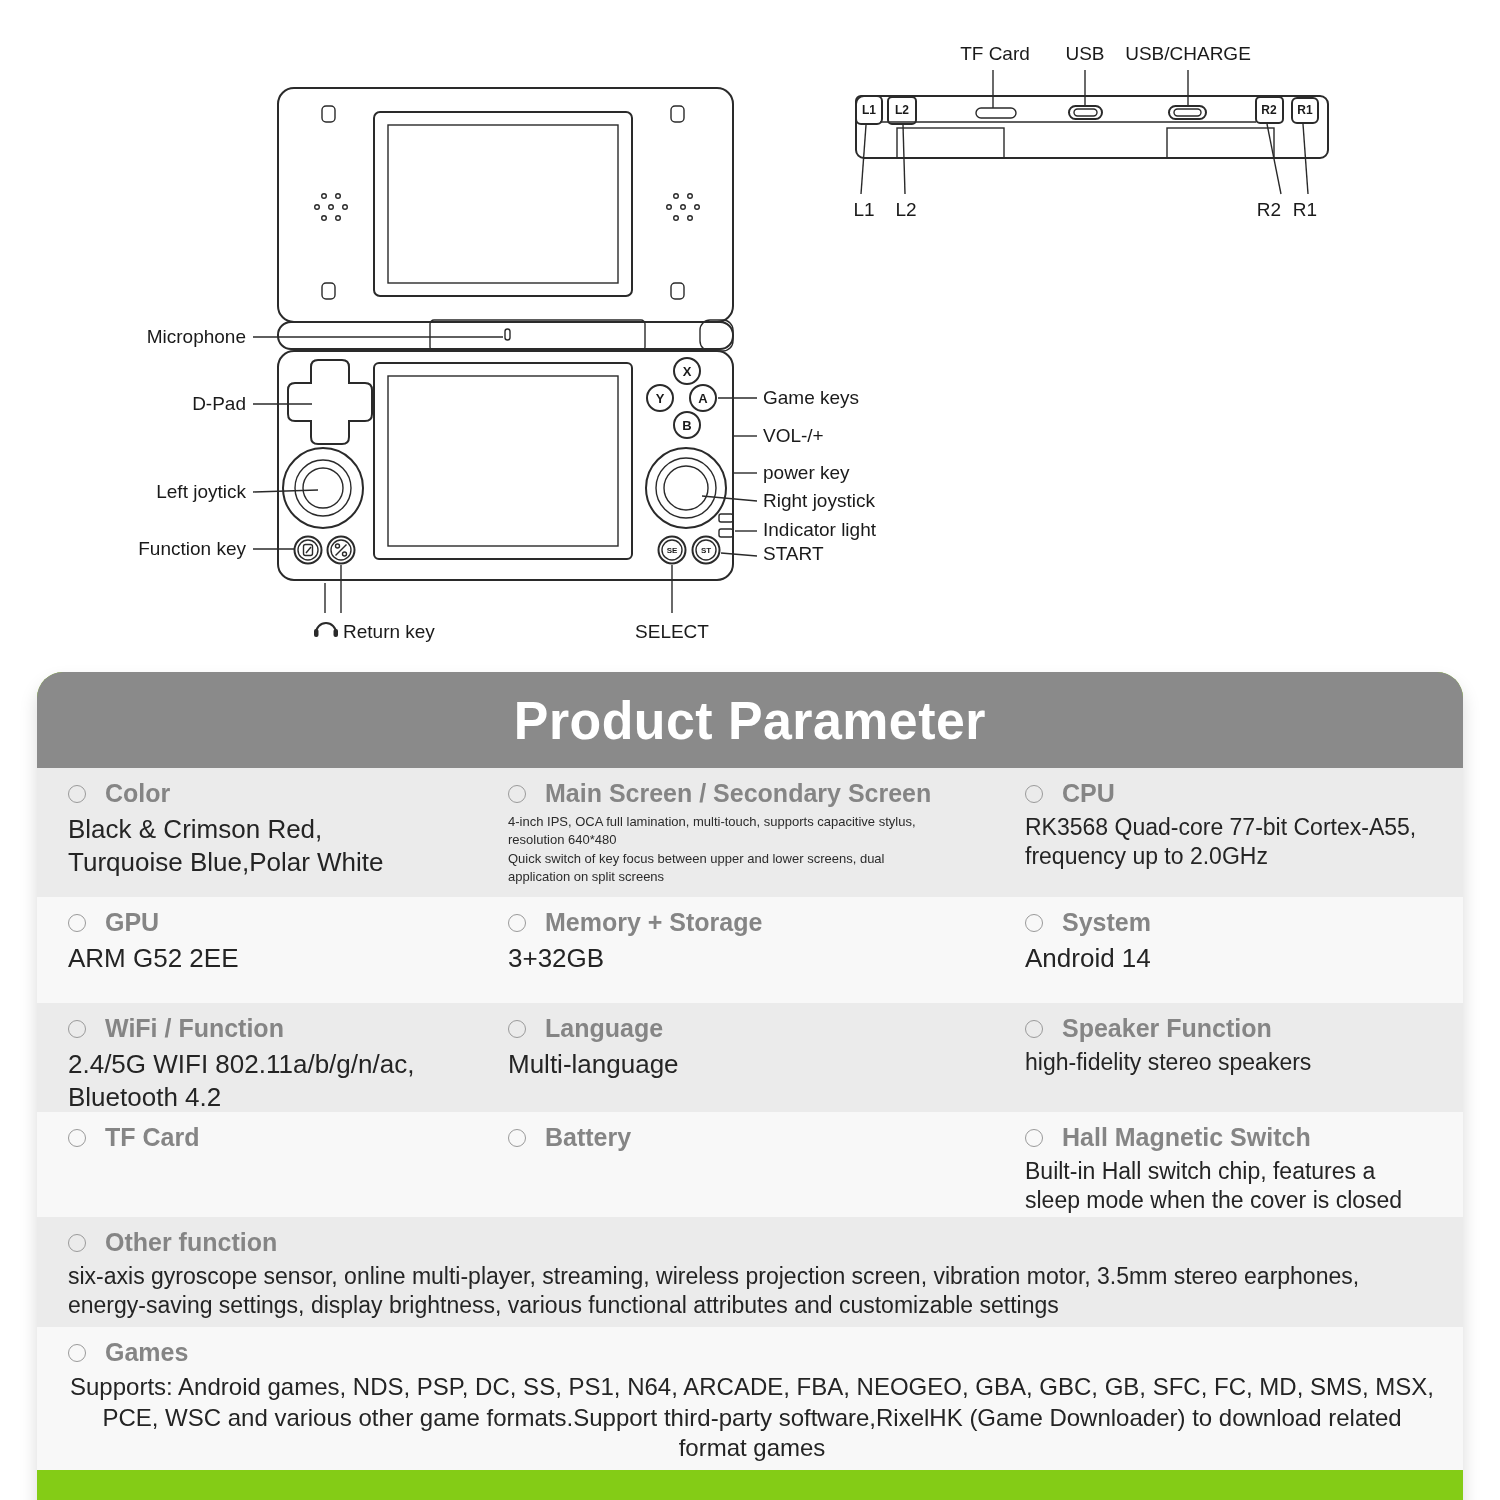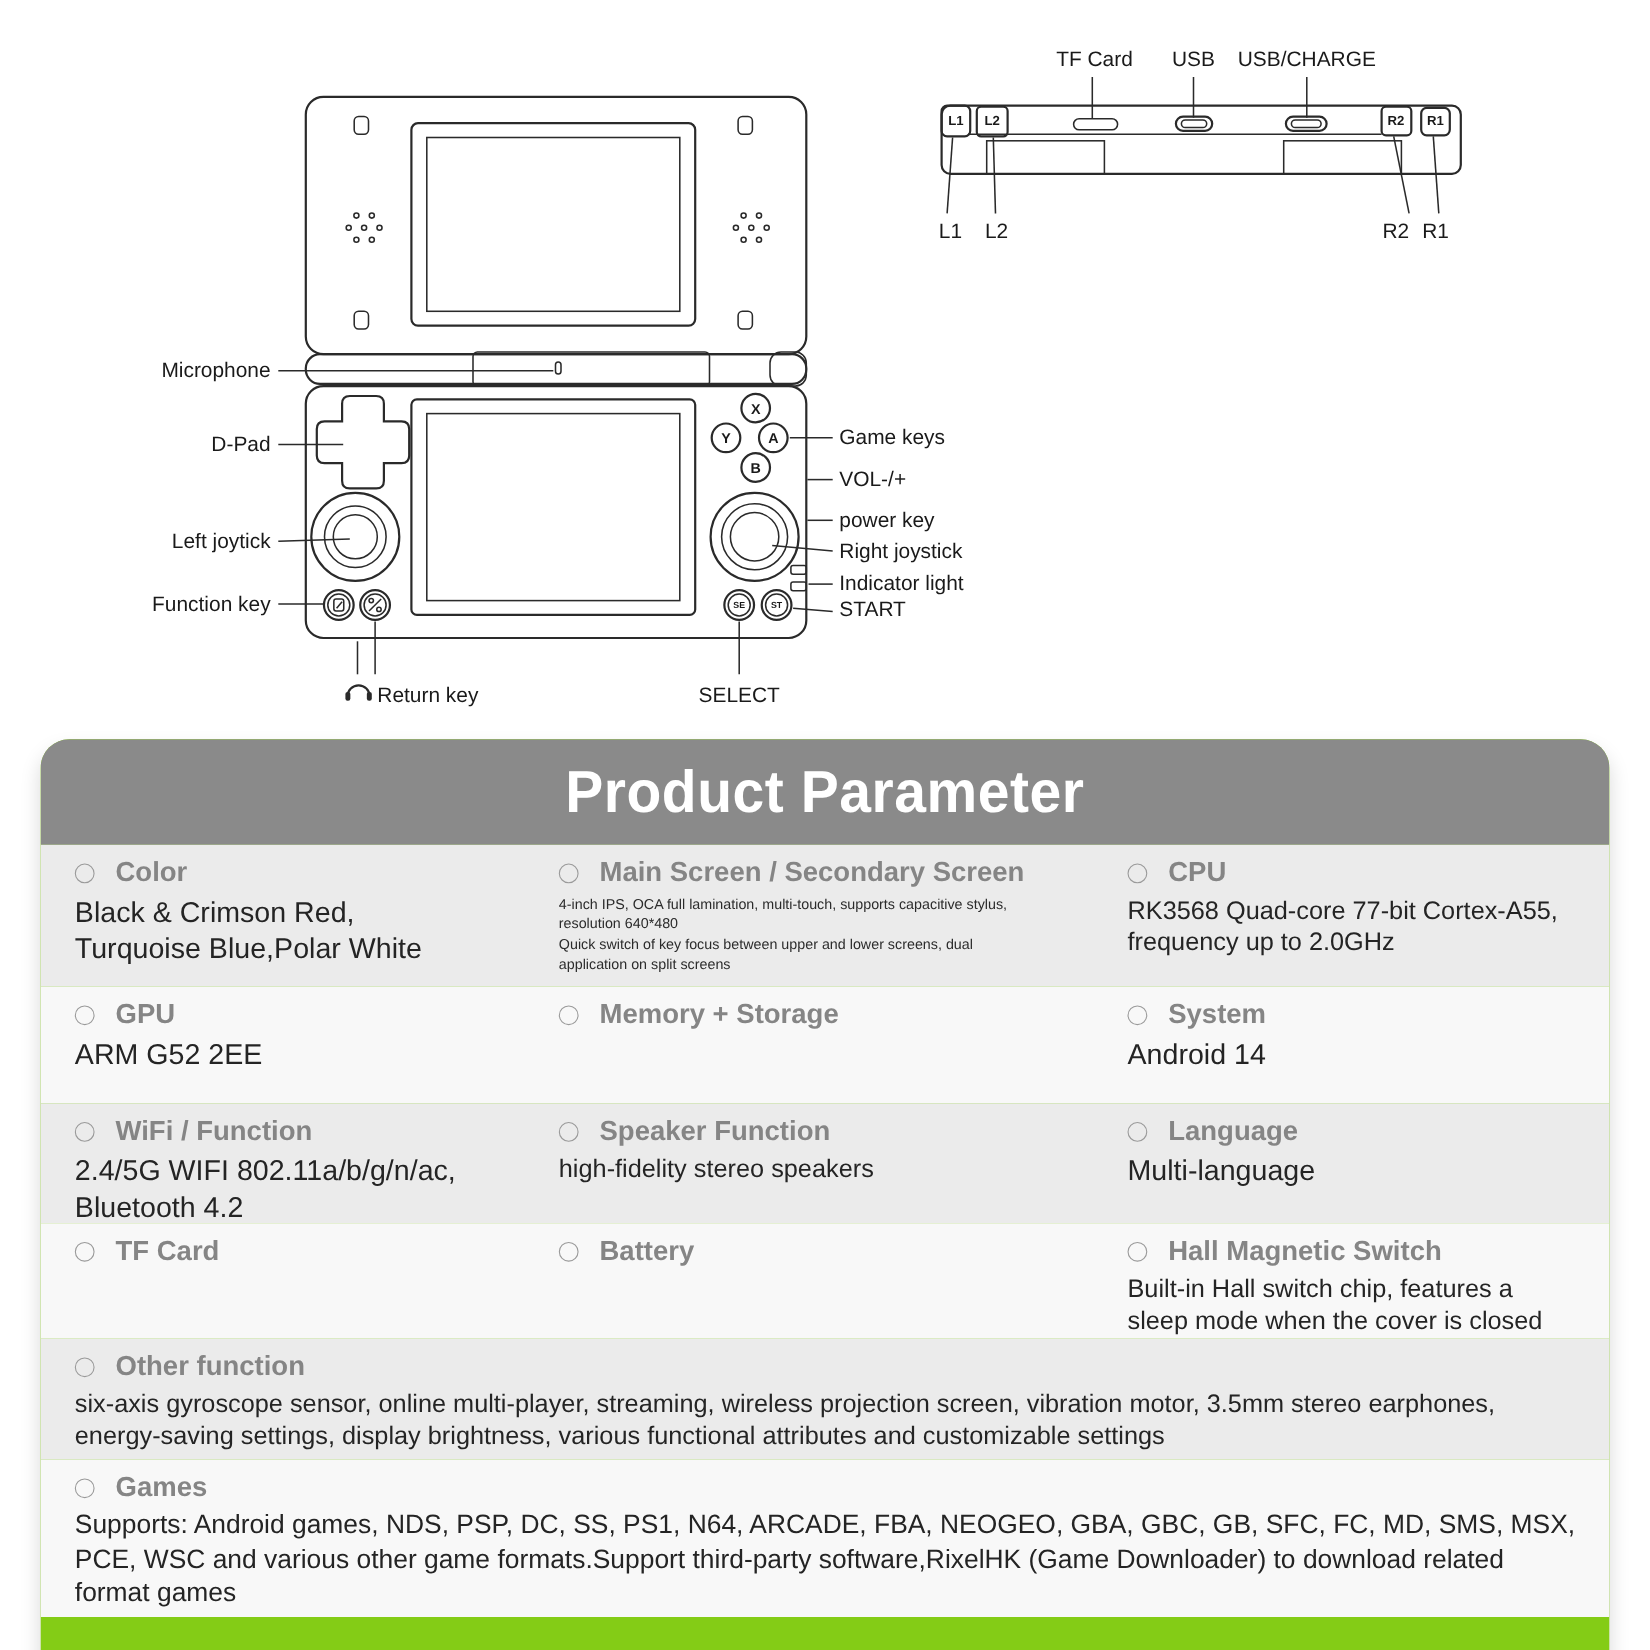--- a/index.html
+++ b/index.html
@@ -17,21 +17,21 @@
 
   .panel{position:absolute;left:37px;top:672px;width:1426px;height:923px;
          background:#84cc16;border-radius:26px;overflow:hidden;
          box-shadow:0 10px 18px rgba(0,0,0,.15);}
   .banner{height:96px;background:#8a8a8a;display:flex;align-items:center;justify-content:center;}
   .banner span{color:#ffffff;font-size:54px;font-weight:bold;letter-spacing:.5px;transform:scaleX(.96);}
   .row{display:grid;grid-template-columns:440px 517px 1fr;}
   .row.full{display:block;}
   .gray{background:#ebebeb;}
   .light{background:#f8f8f8;}
-  .r1{height:129px;}.r2{height:106px;}.r3{height:109px;}.r4{height:105px;}.r5{height:110px;}.r6{height:143px;}
+  .r1{height:129px;}.r2{height:106px;}.r3{height:109px;}.r4{height:105px;}.r5{height:110px;}.r6{height:143px;text-align:center;}
   .cell{padding:13px 20px 0 31px;box-sizing:border-box;}
   .spec-head{display:flex;align-items:center;gap:19px;margin-bottom:7px;
              color:#858585;font-weight:bold;font-size:25px;line-height:1;}
   .dot{width:16px;height:16px;border:1.6px solid #9a9a9a;border-radius:50%;flex:none;}
   .spec-value{font-size:26px;color:#242424;line-height:1.28;white-space:pre-line;}
   .v-compact{font-size:23px;}
   .v-small{font-size:13px;line-height:1.42;max-width:505px;color:#2b2b2b;}
   .v-para{font-size:24px;white-space:normal;max-width:1368px;}
   .v-para23{font-size:23px;white-space:normal;max-width:1368px;}
 </style>
@@ -263,20 +263,21 @@
           <span class="dot"></span>
           <span>GPU</span>
         </div>
         <div class="spec-value">ARM G52 2EE</div>
       </div>
       <div class="cell">
         <div class="spec-head">
           <span class="dot"></span>
           <span>Memory + Storage</span>
         </div>
+        <div class="spec-value">3+32GB</div>
       </div>
       <div class="cell">
         <div class="spec-head">
           <span class="dot"></span>
           <span>System</span>
         </div>
         <div class="spec-value">Android 14</div>
       </div>
     </div>
 
@@ -285,30 +286,30 @@
         <div class="spec-head">
           <span class="dot"></span>
           <span>WiFi / Function</span>
         </div>
         <div class="spec-value">2.4/5G WIFI 802.11a/b/g/n/ac,
 Bluetooth 4.2</div>
       </div>
       <div class="cell">
         <div class="spec-head">
           <span class="dot"></span>
+          <span>Language</span>
+        </div>
+        <div class="spec-value">Multi-language</div>
+      </div>
+      <div class="cell">
+        <div class="spec-head">
+          <span class="dot"></span>
           <span>Speaker Function</span>
         </div>
         <div class="spec-value v-compact">high-fidelity stereo speakers</div>
-      </div>
-      <div class="cell">
-        <div class="spec-head">
-          <span class="dot"></span>
-          <span>Language</span>
-        </div>
-        <div class="spec-value">Multi-language</div>
       </div>
     </div>
 
     <div class="row light r4">
       <div class="cell">
         <div class="spec-head">
           <span class="dot"></span>
           <span>TF Card</span>
         </div>
       </div>

